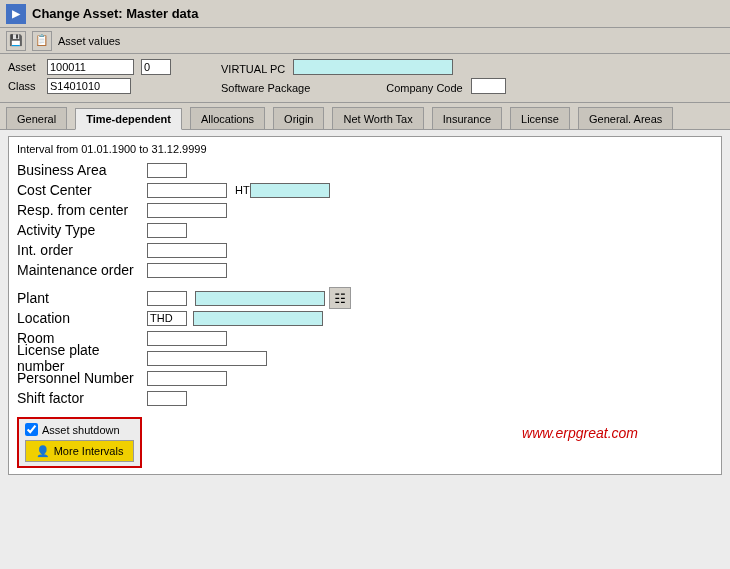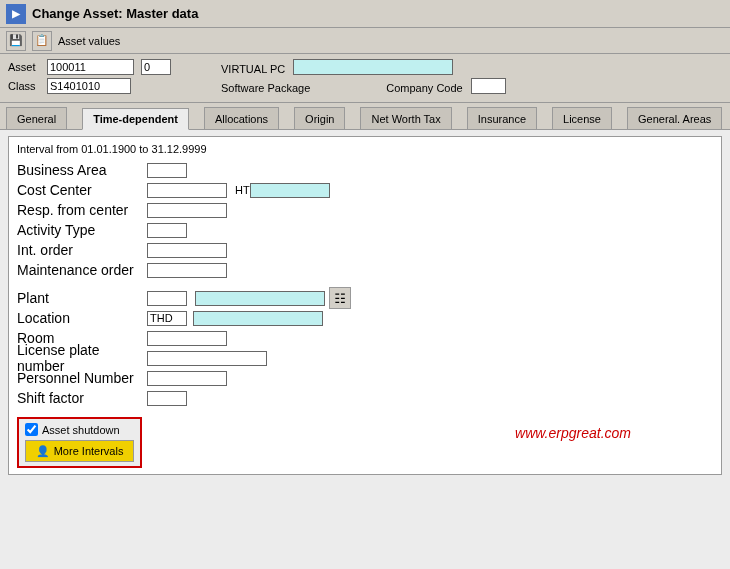--- a/index.html
+++ b/index.html
@@ -92,21 +92,21 @@
       font-size: 11px;
     }
 
     
     .tabs-bar {
       background: #d4d0c8;
       display: flex;
       align-items: flex-end;
       padding: 4px 6px 0 6px;
       border-bottom: 1px solid #999;
-      gap: 15px;
+      gap: 8px;
     }
     .tab {
       padding: 3px 10px;
       background: #c8c4bc;
       border: 1px solid #999;
       border-bottom: none;
       cursor: pointer;
       font-size: 11px;
       height: 22px;
       display: flex; align-items: center;
@@ -187,21 +187,21 @@
       margin-left: 6px;
     }
 
     
     .watermark {
       position: absolute;
       color: #cc0000;
       font-size: 14px;
       font-style: italic;
       pointer-events: none;
-      right: 99px;
+      right: 92px;
       top: 295px;
     }
 
     
     .lookup-icon {
       width: 22px; height: 22px;
       background: #d4d0c8;
       border: 1px solid #999;
       display: flex; align-items: center; justify-content: center;
       cursor: pointer;

